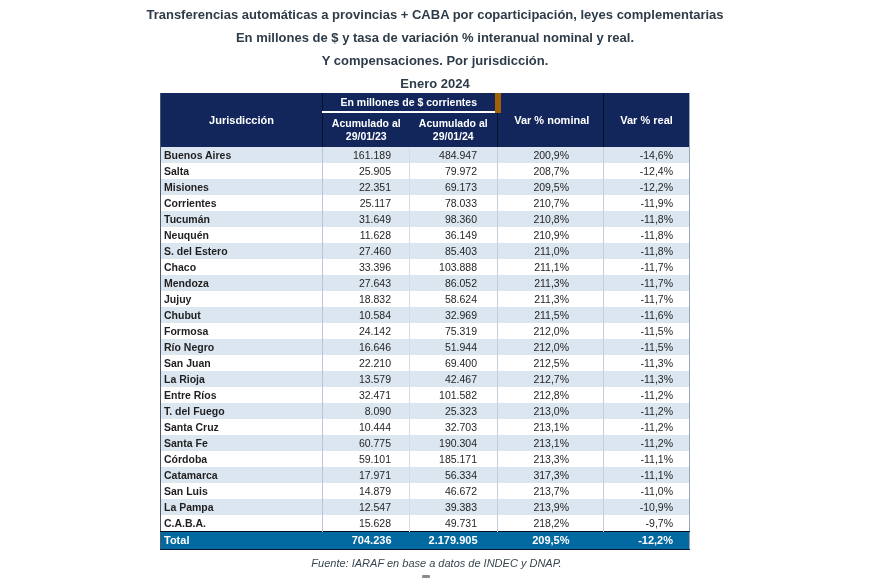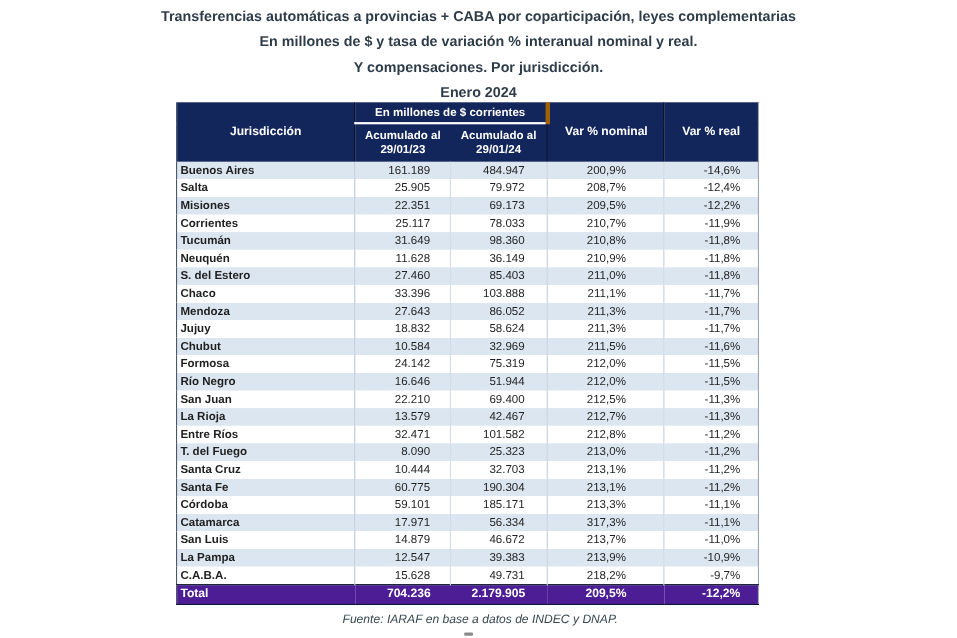--- a/index.html
+++ b/index.html
@@ -36,21 +36,21 @@
   }
   thead th {
     background: #12265c;
     color: #ffffff;
     font-weight: bold;
     padding: 0;
     vertical-align: middle;
     text-align: center;
   }
   .th-jur   { font-size: 11px; border-right: 1px solid #081227; }
-  .th-group { font-size: 10.5px; height: 19px; border-bottom: 2px solid #ffffff; border-right: 4px solid #a16207; margin-left: 28px; }
+  .th-group { font-size: 10.5px; height: 19px; border-bottom: 2px solid #ffffff; border-right: 6px solid #a16207; margin-left: 28px; }
   .th-sub   { font-size: 10.5px; height: 35px; line-height: 13px; }
   .th-nom   { font-size: 11px; border-right: 1px solid #081227; border-left: 1px solid #081227; }
   .th-real  { font-size: 11px; }
   .th-sub span { display: block; }
 
   tbody td {
     height: 16px;
     line-height: 16px;
     padding: 0;
     font-size: 10.5px;
@@ -60,21 +60,21 @@
   }
   tbody tr.row-alt   td { background: #dce6f1; }
   tbody tr.row-plain td { background: #ffffff; }
   td.c0 { font-weight: bold; padding-left: 3px; border-right: 1px solid #b9c6d9; }
   td.c1 { text-align: right; padding-right: 18px; border-right: 1px solid #d2dcea; margin-left: 25px; }
   td.c2 { text-align: right; padding-right: 20px; border-right: 1px solid #c4cfde; }
   td.c3 { text-align: right; padding-right: 34px; border-right: 1px solid #c4cfde; }
   td.c4 { text-align: right; padding-right: 16px; }
 
   tfoot td {
-    background: #4c1d95;
+    background: #0369a1;
     color: #ffffff;
     font-weight: bold;
     font-size: 11px;
     height: 17px;
     line-height: 17px;
     padding: 0;
     border-top: 1px solid #081024;
   }
   tfoot td.c0 { padding-left: 3px; border-right: none; }
   tfoot td.c1, tfoot td.c2, tfoot td.c3, tfoot td.c4 { border-right: none; }

